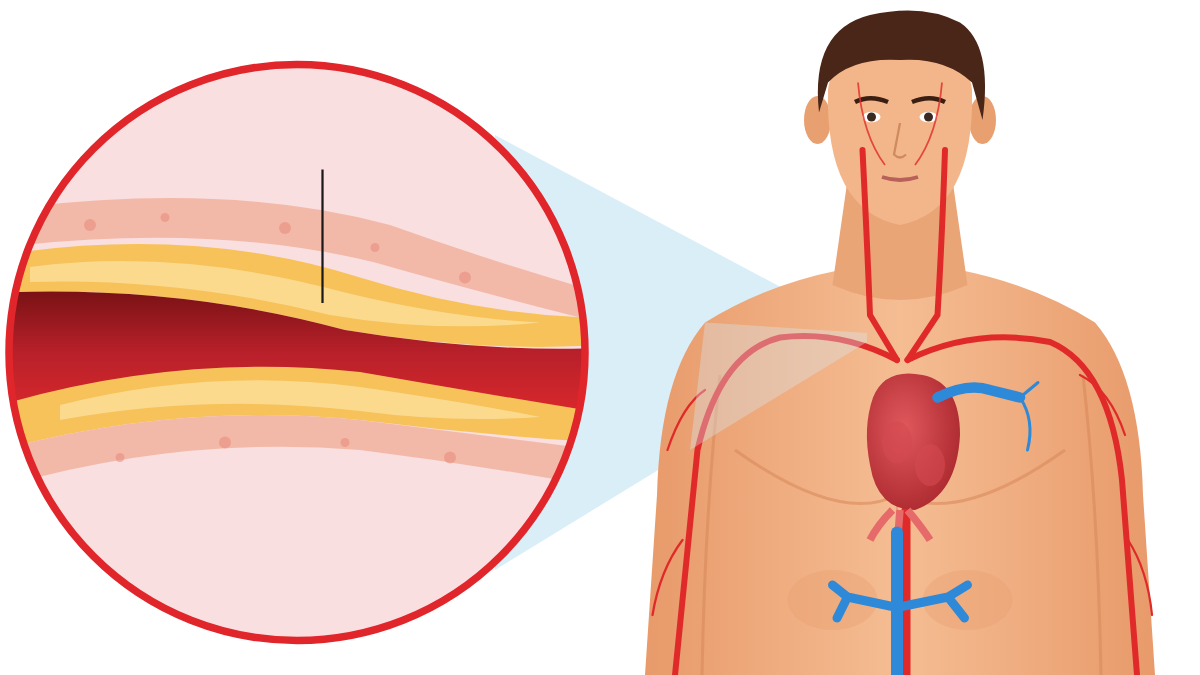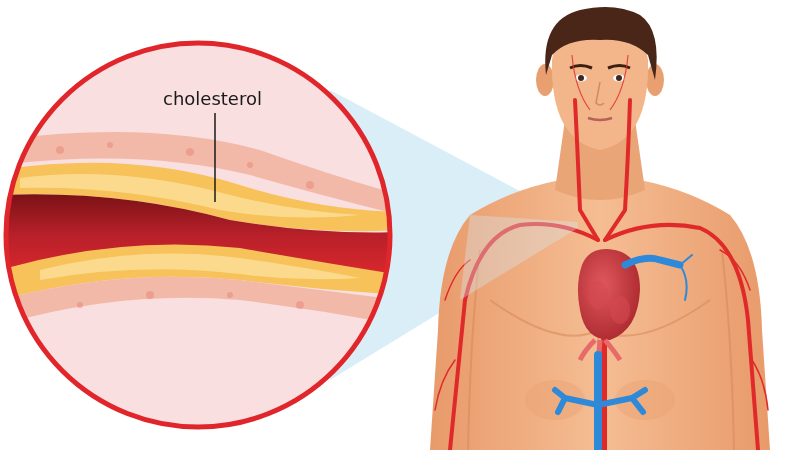--- a/index.html
+++ b/index.html
@@ -132,14 +132,13 @@
             <circle cx="230" cy="295" r="3"></circle>
             <circle cx="300" cy="305" r="4"></circle>
         </g>
       </g>
       <circle cx="198" cy="235" r="192" fill="none" stroke="#e0252b" stroke-width="5"></circle>
 
       <line x1="215" y1="113" x2="215" y2="202" stroke="#1a1a1a" stroke-width="1.5"></line>
     </g>
   </svg>
 
-  <div class="label-text">cholesterol</div>
 </div>
 
 </body></html>

